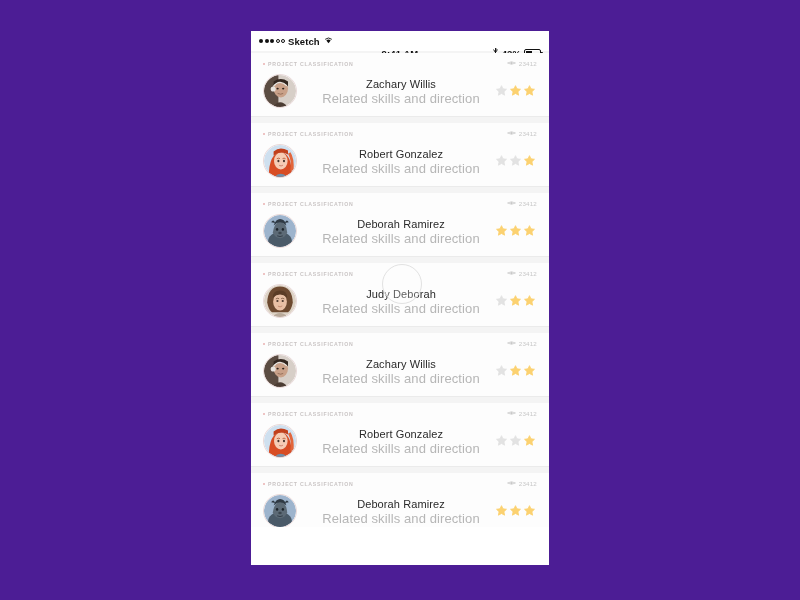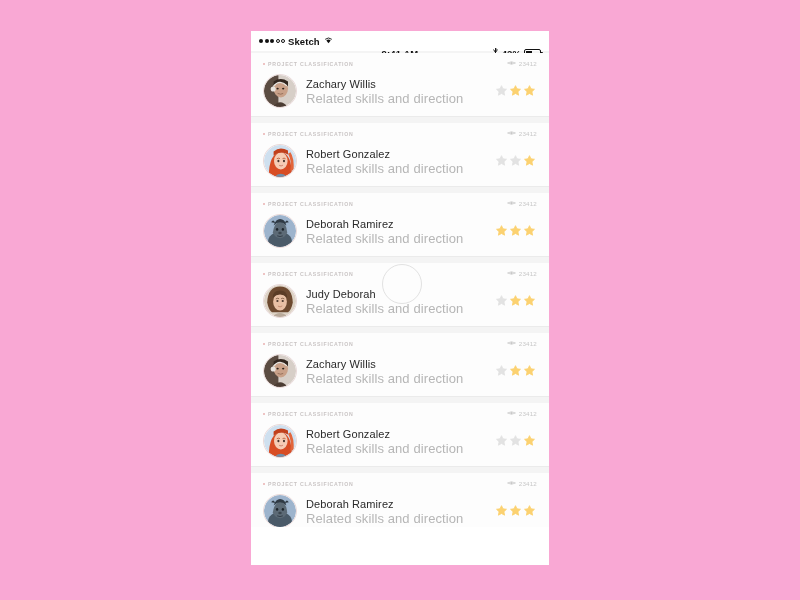--- a/index.html
+++ b/index.html
@@ -3,21 +3,21 @@
 <meta charset="utf-8">
 <title>Tniro</title>
 <style>
   * { margin:0; padding:0; box-sizing:border-box; }
   html,body {
     width:800px; height:600px;
     background:#000;
     font-family:"Liberation Sans", sans-serif;
     overflow:hidden;
   }
-  #stage { position:relative; width:800px; height:600px; background:#f9a8d4; }
+  #stage { position:relative; width:800px; height:600px; background:#4c1d95; }
 
   
   #phone {
     position:absolute;
     left:251px; top:31px;
     width:298px; height:534px;
     background:#ffffff;
     overflow:hidden;
   }
 
@@ -82,20 +82,21 @@
     height:476px;
     overflow:hidden;
     padding-top:2px;
   }
   .card {
     position:relative;
     background:#fdfdfd;
     margin:0 0 7px 0;
     height:63px;
     box-shadow:0 1px 0 rgba(0,0,0,.035);
+    text-align:center;
   }
   .card-head {
     display:flex; align-items:center; justify-content:space-between;
     padding:6px 12px 0 12px;
     height:15px;
   }
   .cat {
     display:flex; align-items:center; gap:3px;
     font-size:5.2px; letter-spacing:.75px;
     color:#c9c4c4; font-weight:bold;

